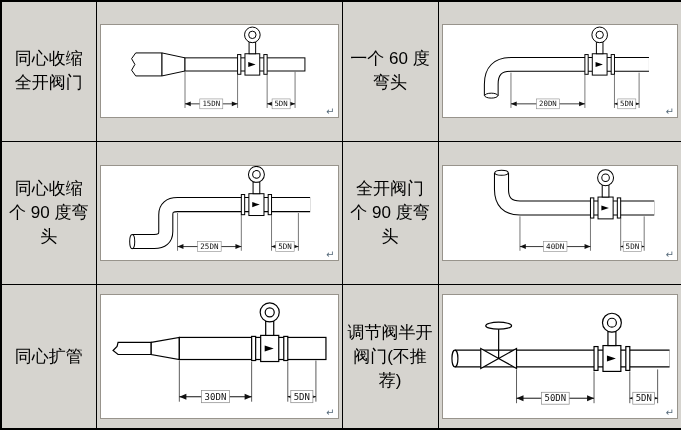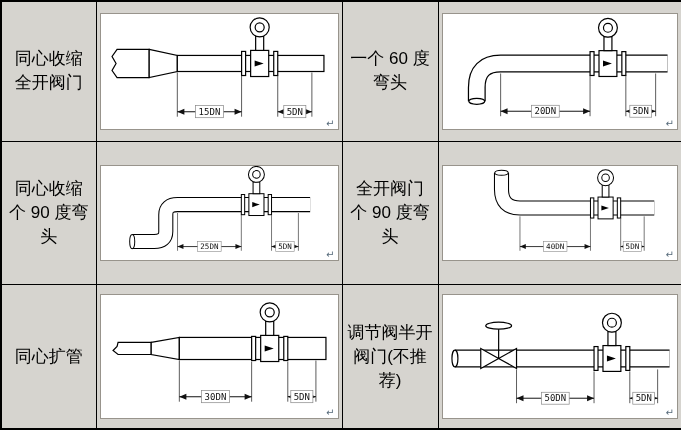--- a/index.html
+++ b/index.html
@@ -10,21 +10,21 @@
   td,th{border:1px solid #000;overflow:hidden;}
   th{background:#d6d4cf;font-size:13px;font-weight:normal;color:#000;
      text-align:center;vertical-align:middle;line-height:18px;padding:0 2px;}
   tr.r0{height:38px} tr.r1{height:127px} tr.r2{height:130px} tr.r3{height:95px}
   .lbl{background:#d6d4cf;font-size:17px;color:#000;text-align:center;
        vertical-align:middle;padding:0 2px;}
   .lline{line-height:24px;min-height:0;}
   .dia{padding:2px 3px;vertical-align:middle;}
   .imgbox{background:#fff;border:1px solid #98948c;position:relative;width:100%;
           display:flex;align-items:center;justify-content:center;}
-  .r1 .imgbox{height:117px}
+  .r1 .imgbox{height:94px}
   .r2 .imgbox{height:96px}
   .r3 .imgbox{height:125px}
   svg.diagram{width:100%;height:100%;display:block}
   .pipe{fill:#fff;stroke:#000;stroke-width:1.2}
   .pout{fill:none;stroke:#000;stroke-width:18}
   .pin{fill:none;stroke:#fff;stroke-width:15.5}
   .thin{stroke:#000;stroke-width:1.2;fill:none}
   .ext{stroke:#333;stroke-width:0.8}
   .dline{stroke:#111;stroke-width:1}
   .ah{fill:#111;stroke:none}

